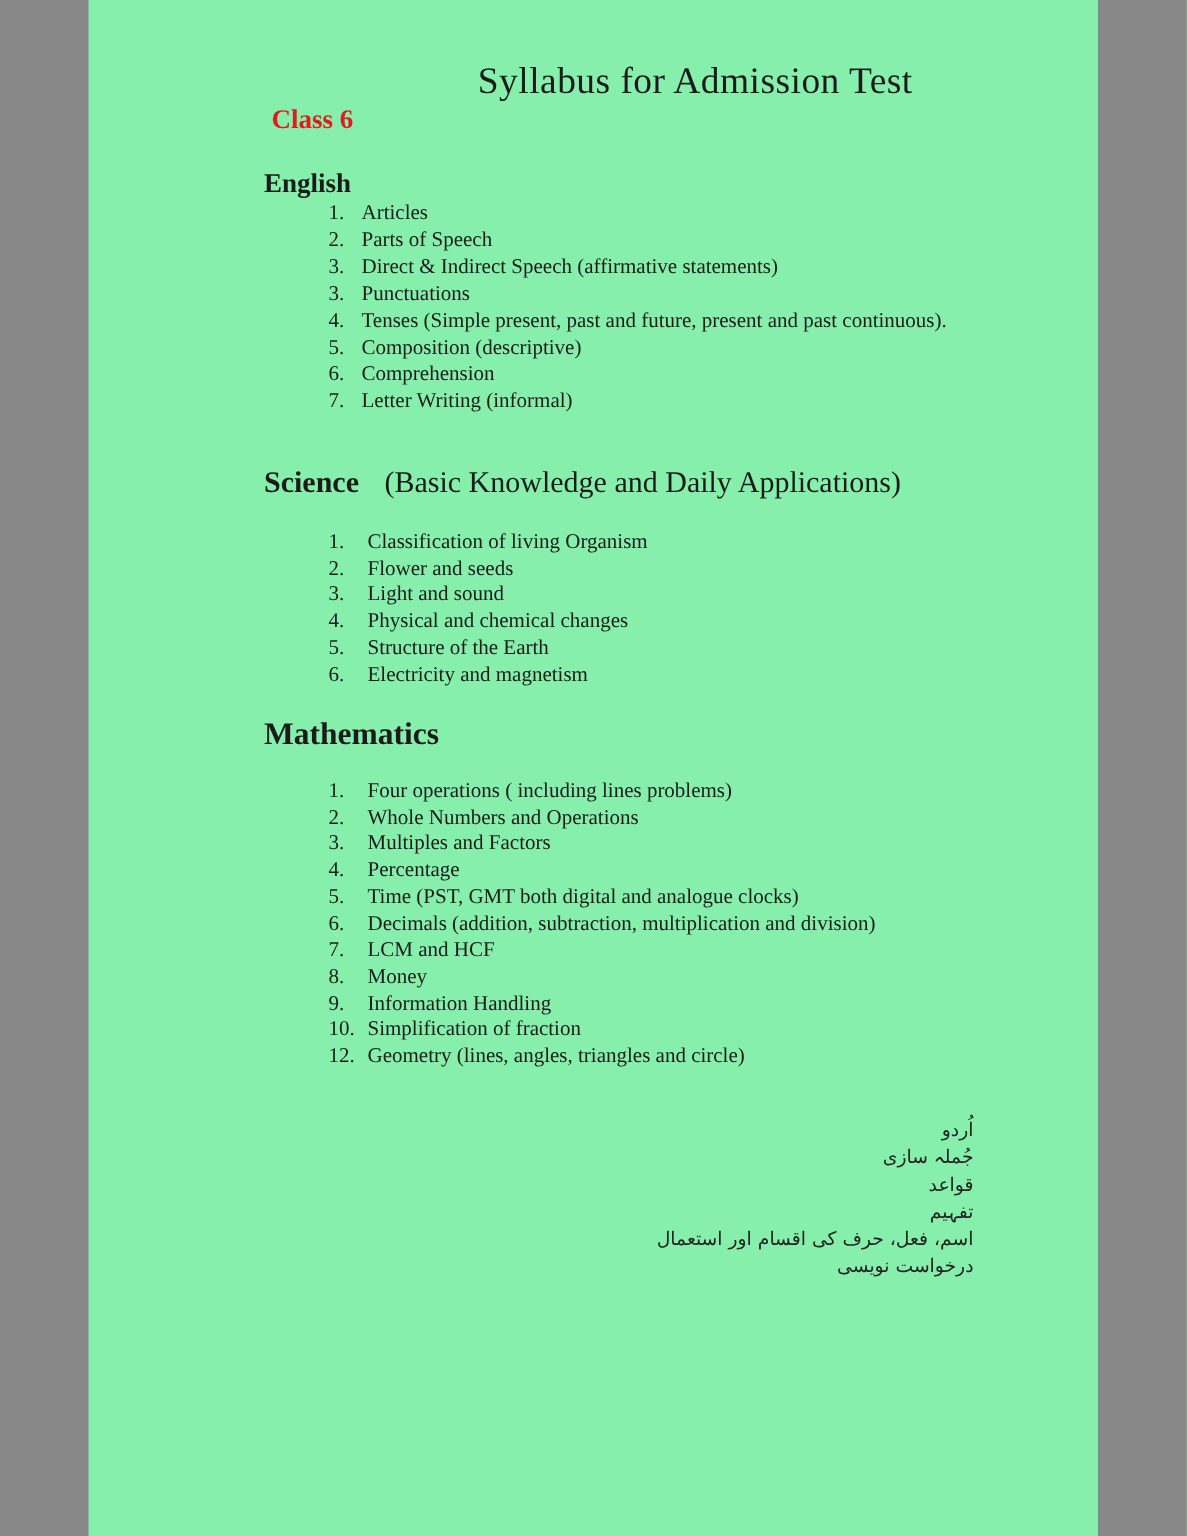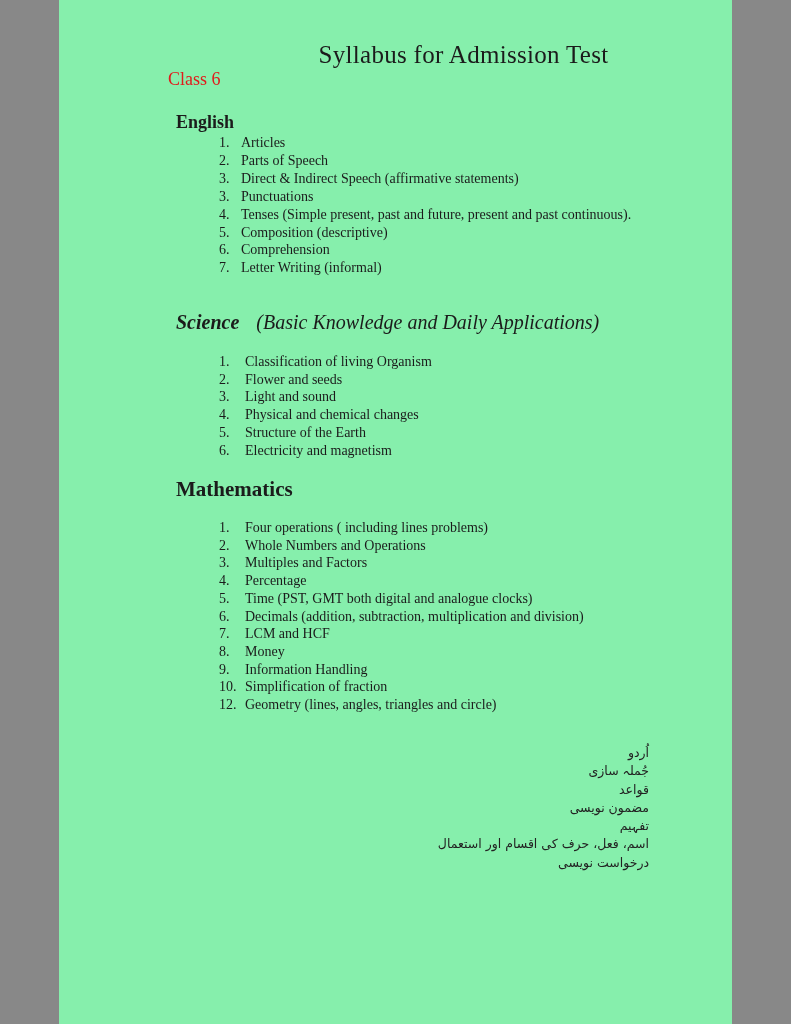--- a/index.html
+++ b/index.html
@@ -18,33 +18,33 @@
     top: 41px; left: 0;
     width: 791px;
     text-align: center;
     transform: translateX(9px);
     font-size: 25px;
     letter-spacing: 0.3px;
     white-space: nowrap;
   }
   .class-label {
     position: absolute;
-    top: 69px; left: 109px;
+    top: 69px; left: 122px;
     font-size: 18px;
-    font-weight: normal;
+    font-weight: bold;
     color: #e01c1c;
   }
   .sec-heading {
     position: absolute;
     left: 117px;
     font-weight: bold;
     white-space: nowrap;
   }
   #english-heading { top: 112px; font-size: 18px; text-align: center; }
-  #science-heading { top: 311px; font-size: 20px; font-style: italic; }
+  #science-heading { top: 311px; font-size: 20px; }
   #math-heading    { top: 477px; font-size: 21px; }
   .sec-subtitle {
     font-weight: normal;
     margin-left: 17px;
     font-size: 20px;
   }
   .list {
     position: absolute;
     left: 160px;
     font-size: 14px;
@@ -226,23 +226,20 @@
       </div>
 
       <div class="urdu-line">
         <span>جُملہ سازی</span>
       </div>
 
       <div class="urdu-line">
         <span>قواعد</span>
       </div>
 
-      <div class="urdu-line">
-        <span>مضمون نویسی</span>
-      </div>
 
 
       <div class="urdu-line">
         <span>تفہیم</span>
       </div>
 
       <div class="urdu-line">
         <span>اسم، فعل، حرف کی اقسام اور استعمال</span>
       </div>
 

